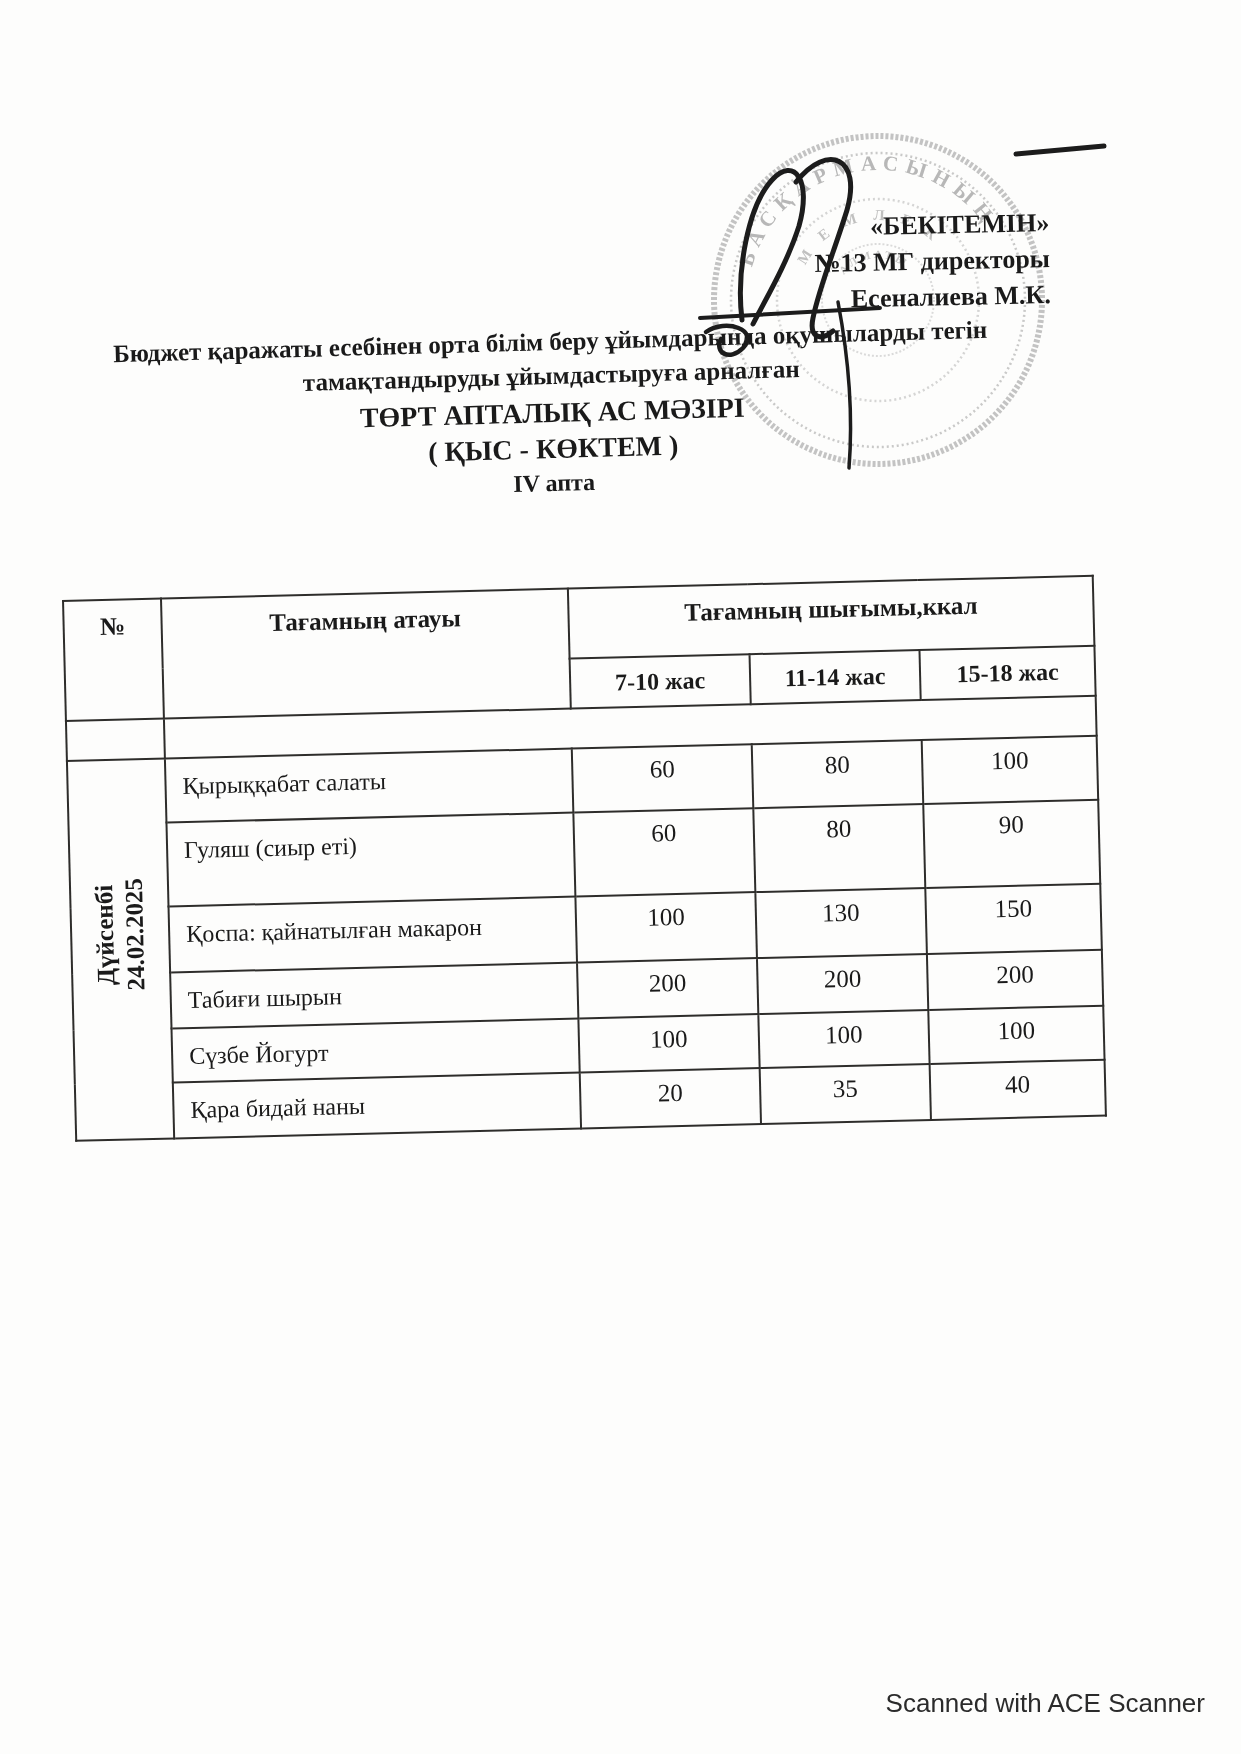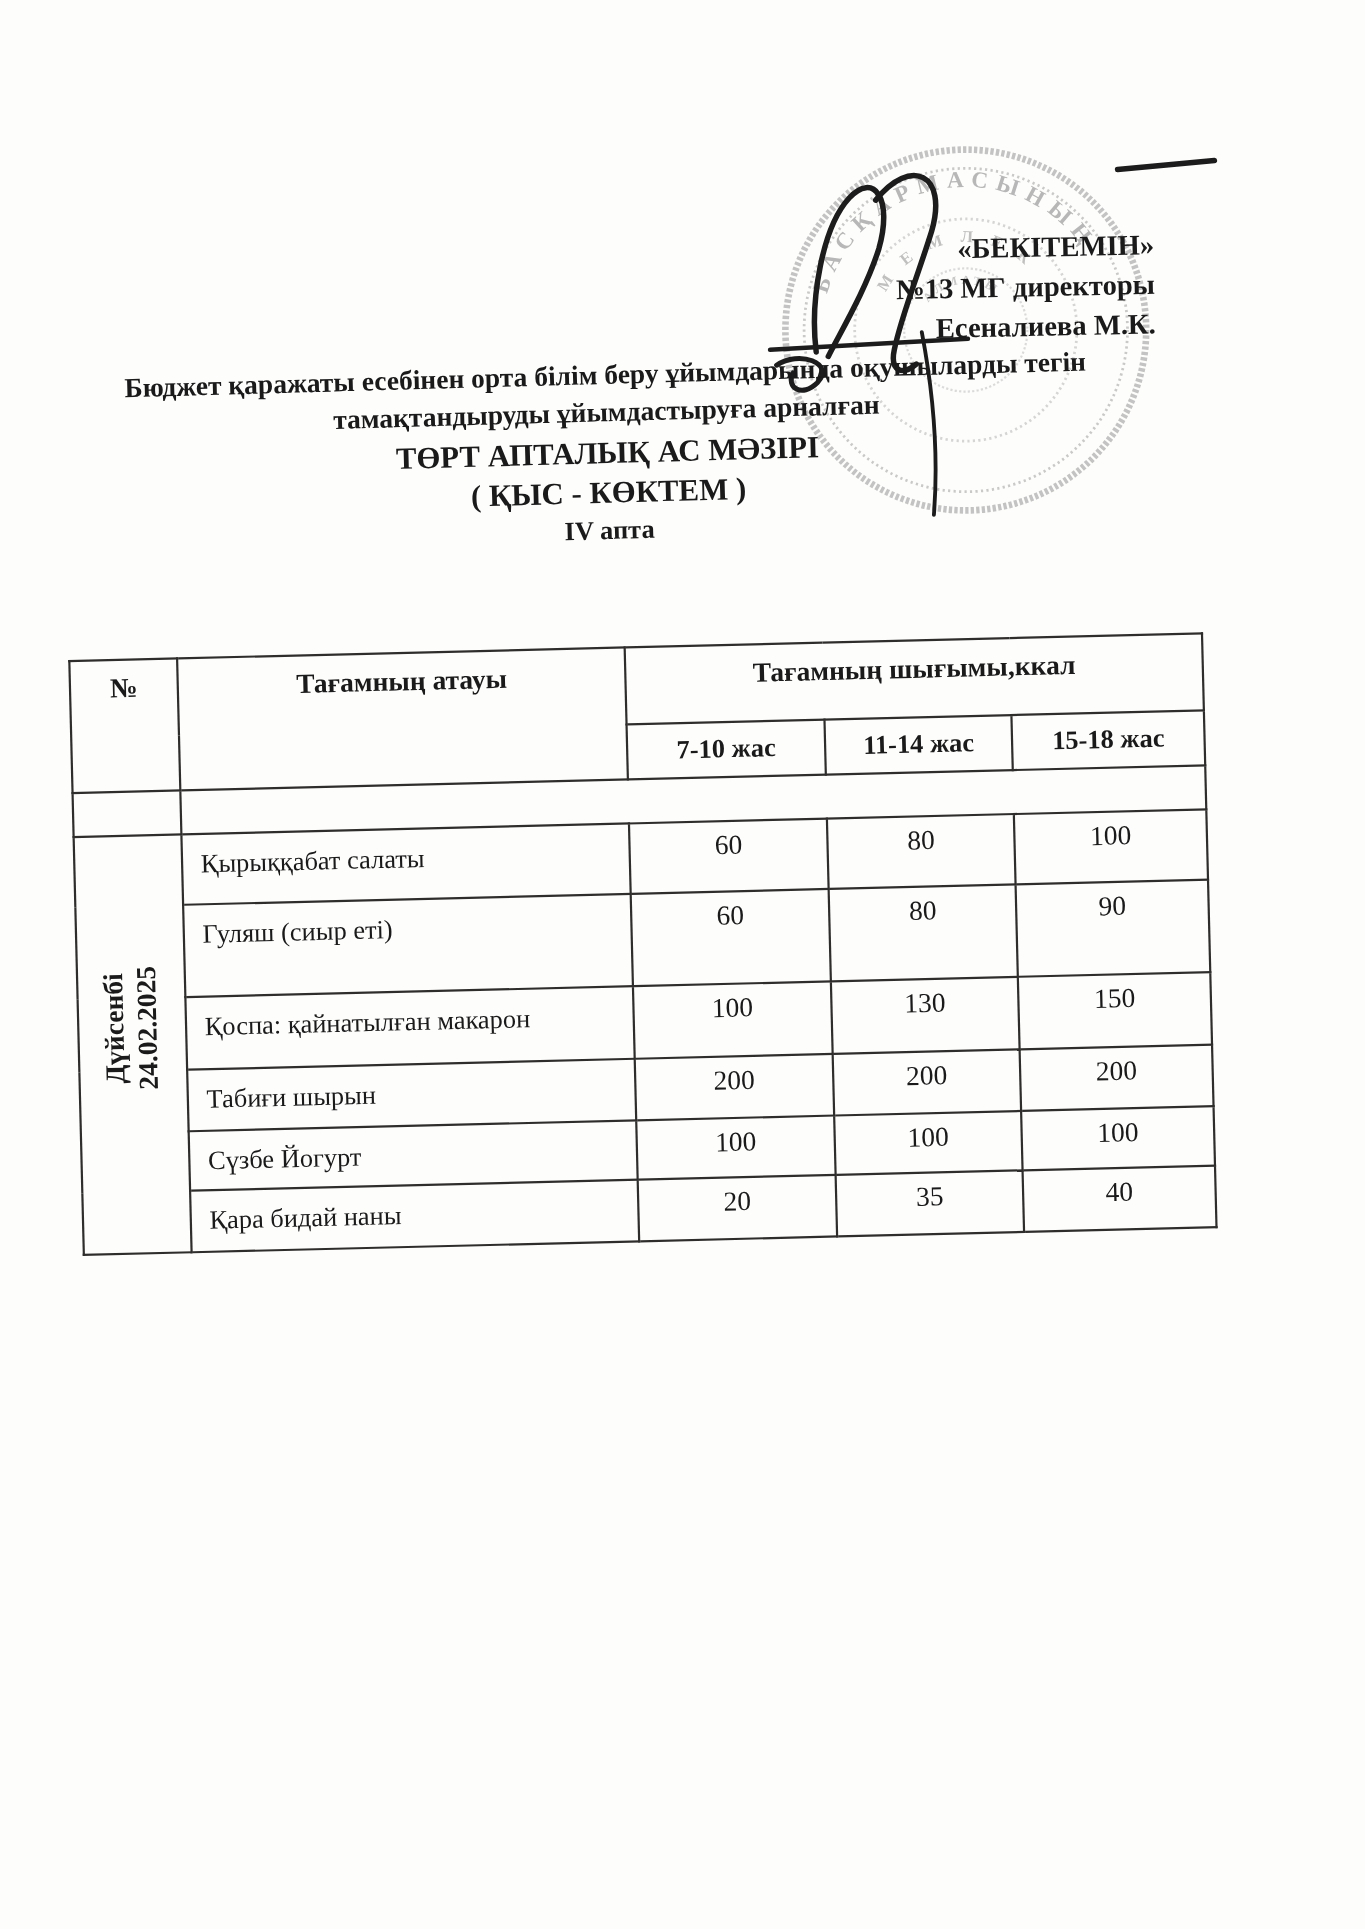--- a/index.html
+++ b/index.html
@@ -241,14 +241,15 @@
           <tr class="food-row row-5">
             <td class="dish-name">Қара бидай наны</td>
             <td class="kcal">20</td>
             <td class="kcal">35</td>
             <td class="kcal">40</td>
           </tr>
         </tbody>
     </table>
   </div>
 
+  <div class="scanner-note">Scanned with ACE Scanner</div>
 
 </div>
 
 </body></html>

